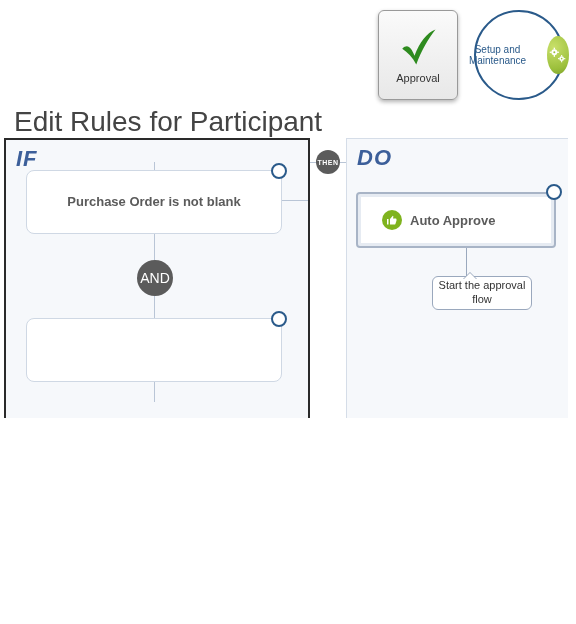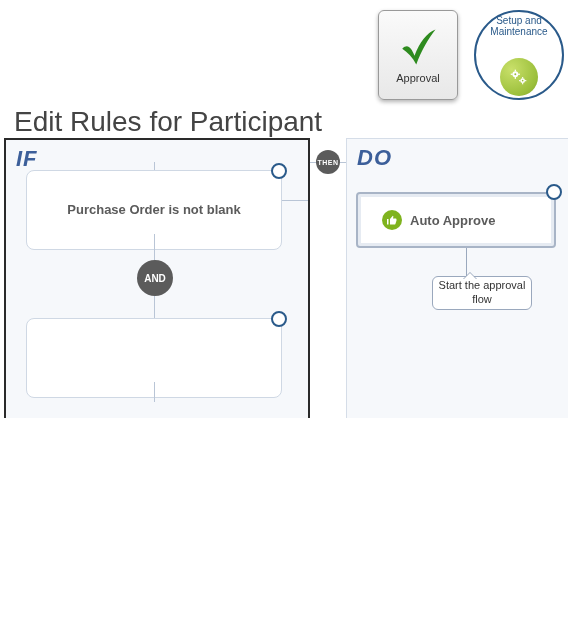--- a/index.html
+++ b/index.html
@@ -3,43 +3,43 @@
 <meta charset="utf-8">
 <style>
   * { box-sizing: border-box; margin: 0; padding: 0; }
   body { font-family: Arial, Helvetica, sans-serif; width: 576px; height: 624px; position: relative; background: #fff; overflow: hidden; }
 
   .badge-approval { position: absolute; top: 10px; left: 378px; width: 80px; height: 90px; background: linear-gradient(#fafafa,#e8e8e8); border: 1px solid #999; border-radius: 6px; box-shadow: 0 2px 4px rgba(0,0,0,.3); display: flex; flex-direction: column; align-items: center; justify-content: center; gap: 4px; }
   .badge-approval .check { width: 42px; height: 42px; display: flex; align-items: center; justify-content: center; }
   .badge-approval .check svg { width: 42px; height: 42px; }
   .badge-approval .lbl { font-size: 11px; color: #333; }
 
-  .badge-setup { position: absolute; top: 10px; left: 474px; width: 90px; height: 90px; border: 2px solid #2a5a8a; border-radius: 50%; background: #fff; display: flex; flex-direction: column; align-items: center; justify-content: center; gap: 21px; }
+  .badge-setup { position: absolute; top: 10px; left: 474px; width: 90px; height: 90px; border: 2px solid #2a5a8a; border-radius: 50%; background: #fff; display: flex; flex-direction: row; align-items: center; justify-content: center; gap: 21px; }
   .badge-setup .lbl { font-size: 10px; color: #2a5a8a; text-align: center; line-height: 1.1; }
   .badge-setup .gear-circ { width: 38px; height: 38px; border-radius: 50%; background: radial-gradient(circle at 30% 30%, #c9e06a, #9bbf3b 70%, #7ca02a); display: flex; align-items: center; justify-content: center; }
   .badge-setup .gear-circ svg { width: 22px; height: 22px; }
 
   .page-title { position: absolute; top: 106px; left: 14px; font-size: 28px; color: #444; }
 
   .panel { position: absolute; top: 138px; background: #f6f8fb; border: 1px solid #d5dde8; }
   .panel.if { left: 4px; width: 306px; height: 280px; border: 2px solid #2a2a2a; border-bottom: none; }
   .panel.do { left: 346px; width: 222px; height: 280px; border-right: none; border-bottom: none; }
   .panel .hdr { position: absolute; top: 6px; left: 10px; font-size: 22px; font-weight: bold; color: #3c5f9a; font-style: italic; letter-spacing: 1px; }
 
   .then-badge { position: absolute; top: 150px; left: 316px; width: 24px; height: 24px; border-radius: 50%; background: #5b5b5b; color: #fff; font-size: 7px; font-weight: bold; display: flex; align-items: center; justify-content: center; z-index: 5; letter-spacing: 0.5px; }
 
   .then-line { position: absolute; top: 162px; left: 310px; width: 36px; height: 1px; background: #b9c5d6; z-index: 2; }
 
-  .cond-card { position: absolute; left: 26px; width: 256px; height: 80px; background: #fff; border: 1px solid #cfd8e4; border-radius: 8px; display: flex; align-items: center; justify-content: center; padding: 0 31px; }
+  .cond-card { position: absolute; left: 26px; width: 256px; height: 64px; background: #fff; border: 1px solid #cfd8e4; border-radius: 8px; display: flex; align-items: center; justify-content: center; padding: 0 31px; }
   .cond-card.c1 { top: 170px; }
   .cond-card.c2 { top: 318px; }
   .cond-card .txt { font-size: 13px; font-weight: bold; color: #5b5b5b; text-align: center; line-height: 1.3; }
   .cond-handle { position: absolute; top: -8px; right: -6px; width: 16px; height: 16px; border: 2px solid #2a5a8a; border-radius: 50%; background: #fff; }
 
-  .and-badge { position: absolute; top: 260px; left: 137px; width: 36px; height: 36px; border-radius: 50%; background: #5b5b5b; color: #fff; font-size: 10px; font-weight: bold; display: flex; align-items: center; justify-content: center; z-index: 5; }
+  .and-badge { position: absolute; top: 260px; left: 137px; width: 36px; height: 36px; border-radius: 50%; background: #5b5b5b; color: #fff; font-size: 14px; font-weight: normal; display: flex; align-items: center; justify-content: center; z-index: 5; }
 
   .vline { position: absolute; left: 154px; width: 1px; background: #b9c5d6; z-index: 2; }
   .vline.v0 { top: 162px; height: 8px; }
   .vline.v1 { top: 234px; height: 26px; }
   .vline.v2 { top: 296px; height: 22px; }
   .vline.v3 { top: 382px; height: 20px; }
   .hline { position: absolute; top: 200px; height: 1px; background: #b9c5d6; }
   .hline.h1 { left: 282px; width: 26px; }
 
   .action-card { position: absolute; top: 192px; left: 356px; width: 200px; height: 56px; background: #fff; border: 2px solid #a8b4c6; border-radius: 4px; box-shadow: inset 0 0 0 3px #e6ebf2; display: flex; align-items: center; gap: 8px; padding: 0 24px; }

